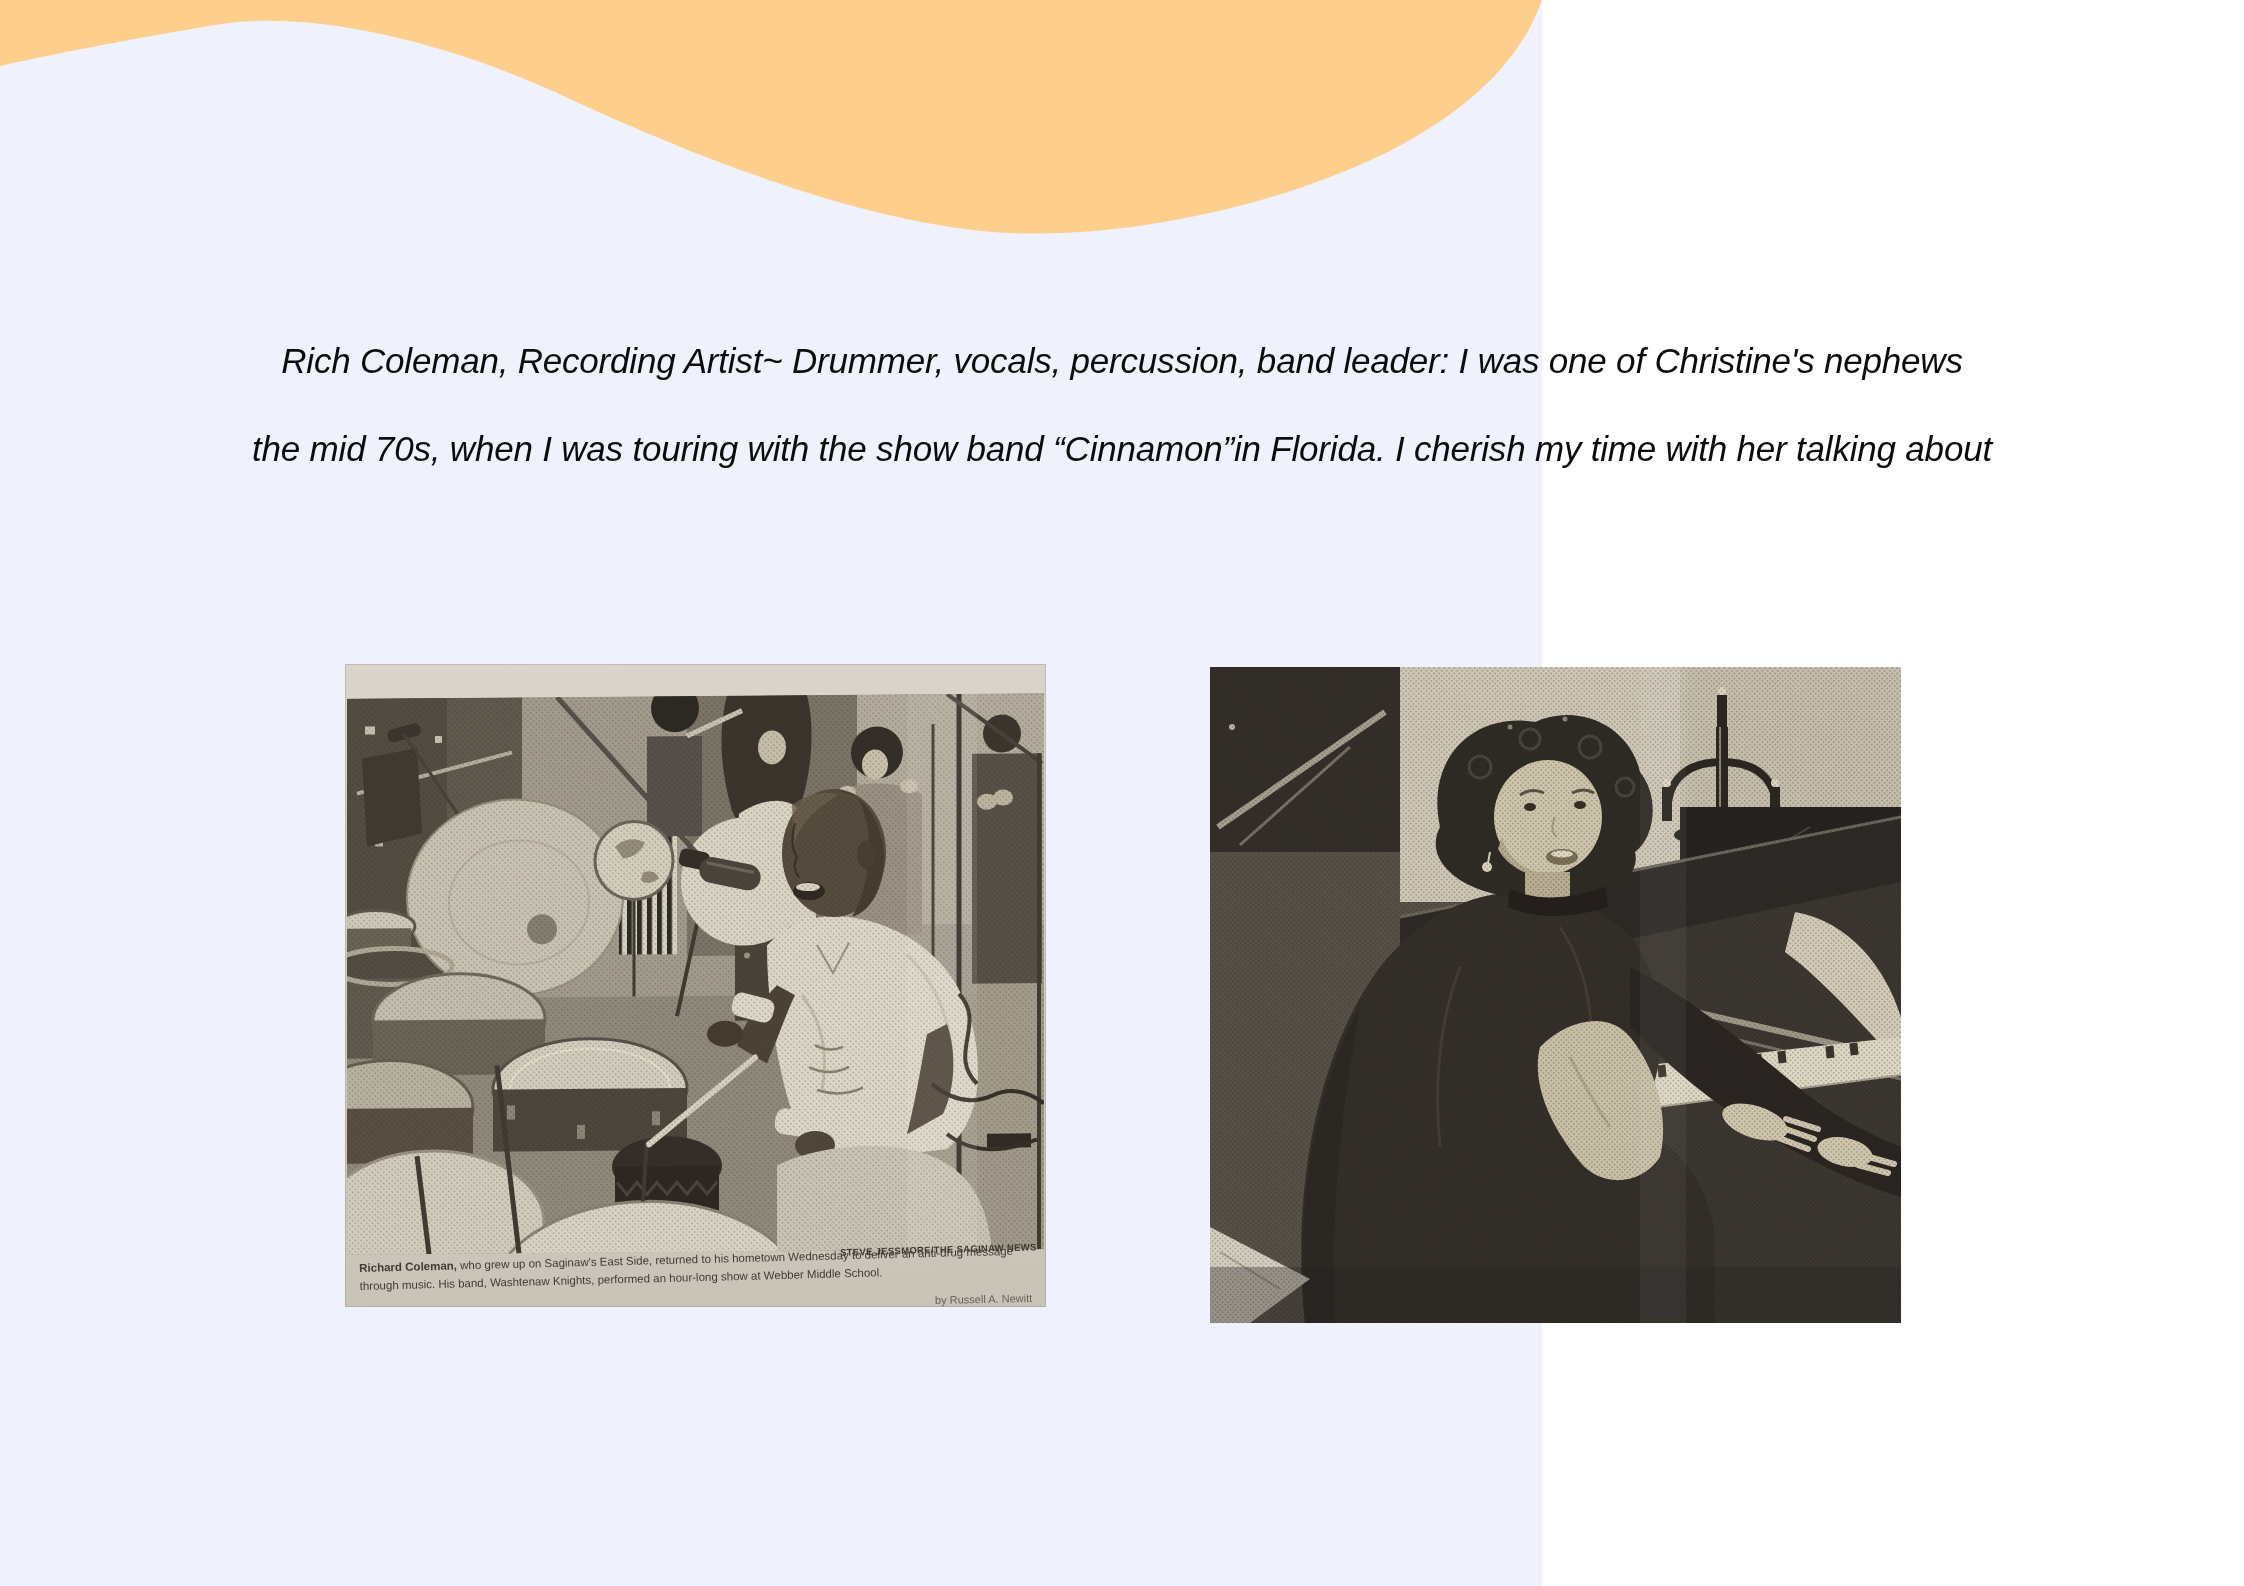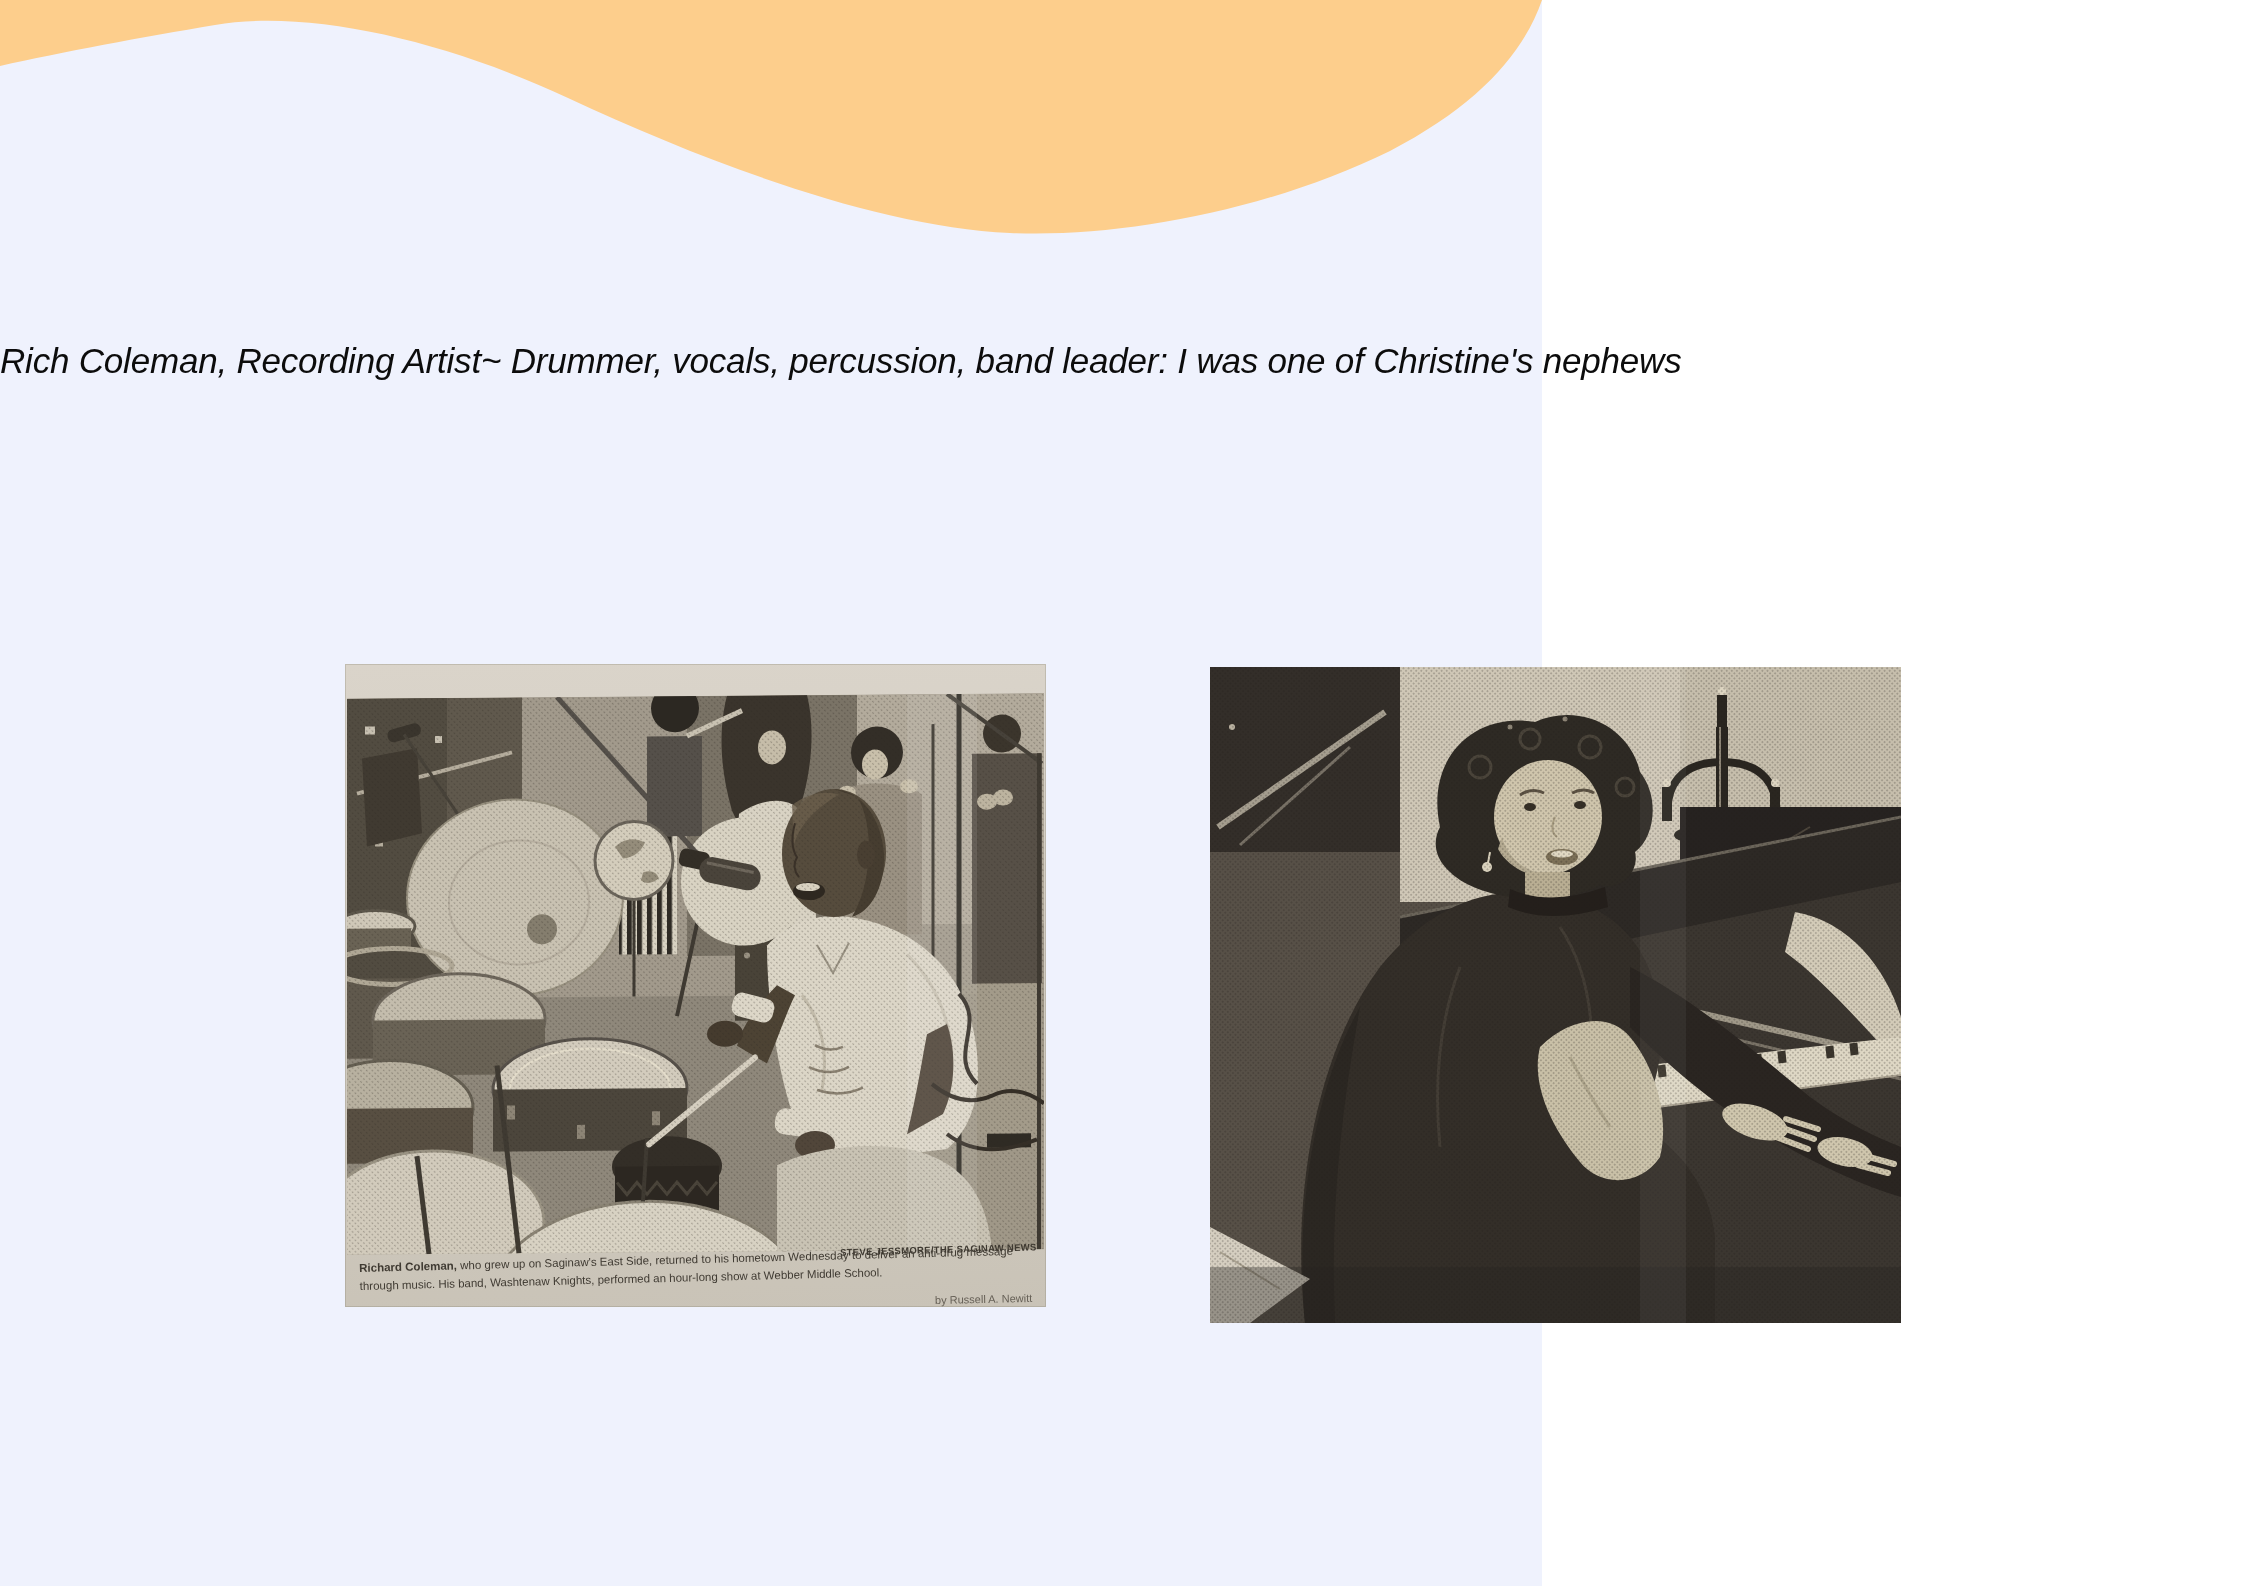--- a/index.html
+++ b/index.html
@@ -1,20 +1,20 @@
 <!DOCTYPE html>
 <html><head>
 <meta charset="utf-8">
 <style>
   html,body{margin:0;padding:0;}
   body{font-family:"Liberation Sans", sans-serif; background:#ffffff;}
   .page{position:relative;width:2244px;height:1586px;overflow:hidden;background:#ffffff;}
   .left-panel{position:absolute;left:0;top:0;width:1542px;height:1586px;background:#EFF2FD;}
   .wave-svg{position:absolute;left:0;top:0;width:1542px;height:240px;display:block;}
-  .quote{position:absolute;left:0;top:317px;width:2244px;
+  .quote{position:absolute;left:0;top:317px;width:2244px;text-align:center;
          font-style:italic;font-size:35px;line-height:88px;color:#0c0c0c;letter-spacing:-0.2px;}
   .quote-line{white-space:nowrap;}
   .clipping{position:absolute;left:345px;top:664px;width:701px;height:643px;margin:0;
             background:linear-gradient(178deg,#dad4ca 0%,#d2ccc1 55%,#c9c3b7 100%);
             overflow:hidden;box-shadow:0 0 0 1px rgba(120,115,100,0.25) inset;}
   .clip-photo{position:absolute;left:2px;top:32px;width:697px;height:556px;display:block;
               transform:skewY(-0.45deg);}
   .credit{position:absolute;right:9px;top:580px;font-size:9.5px;font-weight:bold;color:#3e3931;
           letter-spacing:0.3px;transform:rotate(-1.6deg);}
   .caption{position:absolute;left:14px;top:596px;width:678px;font-size:11.5px;line-height:17.5px;
@@ -32,20 +32,21 @@
 <div class="page">
 
   <div class="left-panel">
     <svg class="wave-svg" viewBox="0 0 1542 240" preserveAspectRatio="none">
       <path fill="#FDCE8C" d="M0,0 L1542,0 C1524,52 1480,104 1390,151 C1270,210 1120,238 1010,233 C880,227 714,166 568,98 C444,40 308,9 215,25 C143,37 62,52 0,66 Z"></path>
     </svg>
   </div>
 
   <div class="quote">
     <div class="quote-line">Rich Coleman, Recording Artist~ Drummer, vocals, percussion, band leader: I was one of Christine's nephews</div>
+    <div class="quote-line">the mid 70s, when I was touring with the show band “Cinnamon”in Florida. I cherish my time with her talking about</div>
   </div>
 
   <figure class="clipping">
     <svg class="clip-photo" viewBox="0 0 697 556" preserveAspectRatio="none">
       <defs>
         <pattern id="htL" width="4" height="4" patternUnits="userSpaceOnUse" patternTransform="rotate(45)">
           <circle cx="1" cy="1" r="0.7" fill="#2b2620"></circle>
         </pattern>
         <pattern id="stripesL" width="10" height="10" patternUnits="userSpaceOnUse">
           <rect width="10" height="10" fill="#d8d2c2"></rect>

